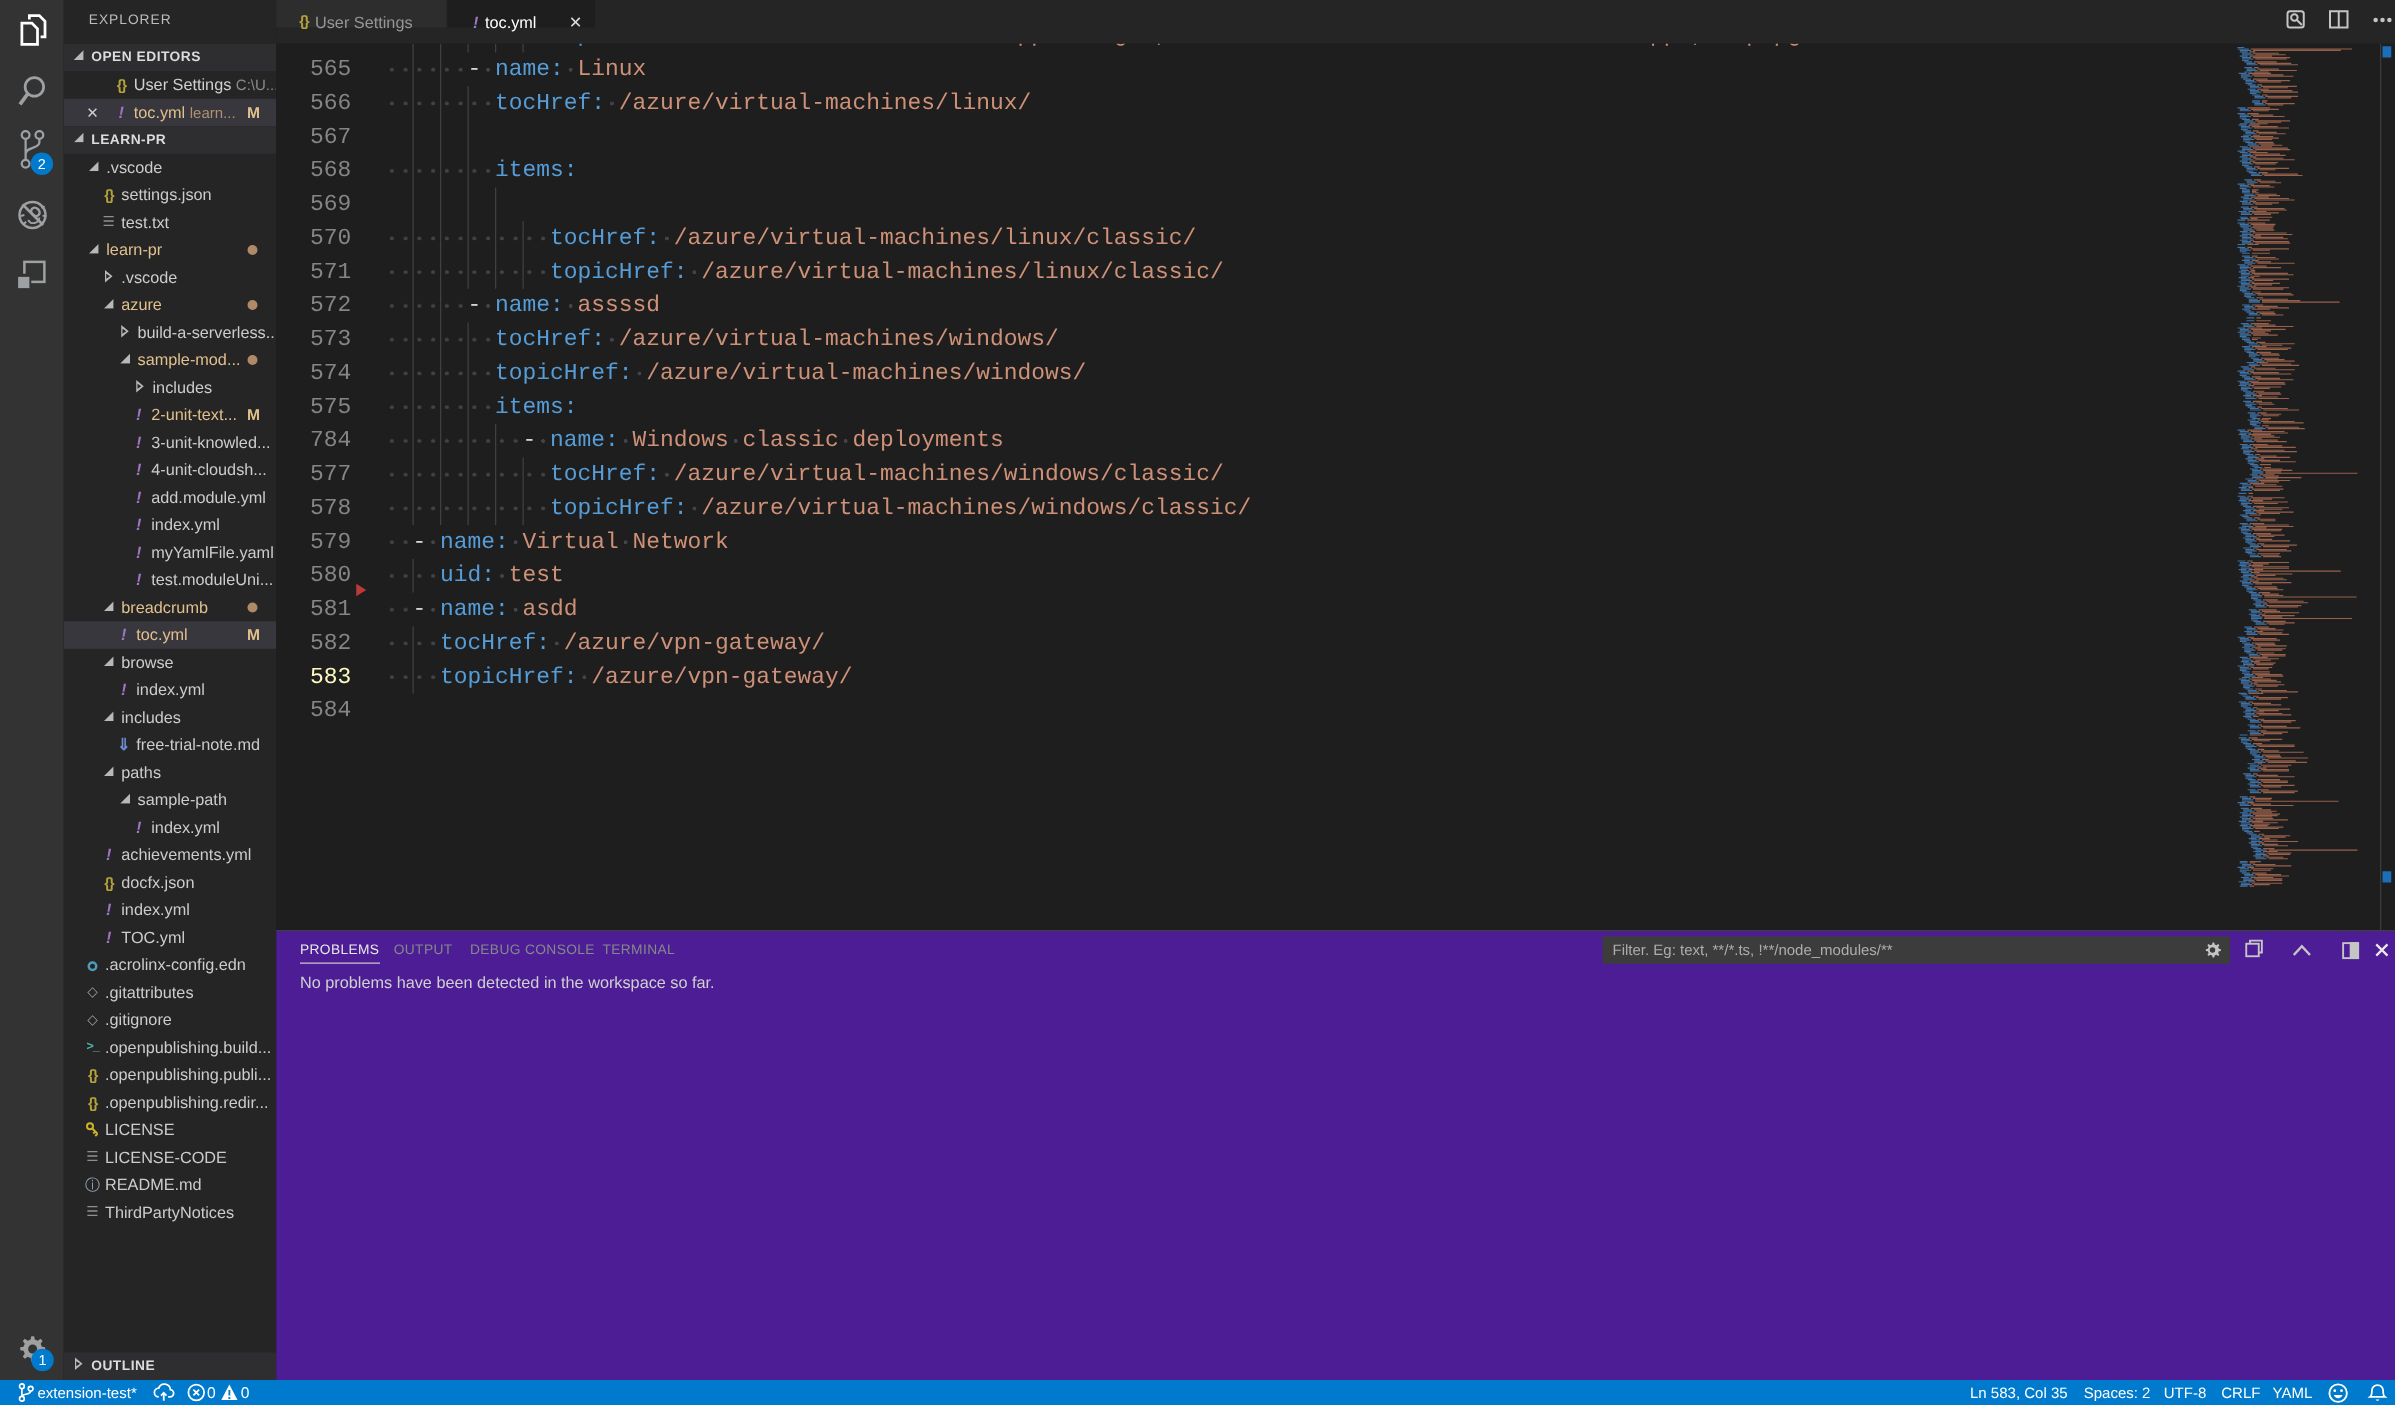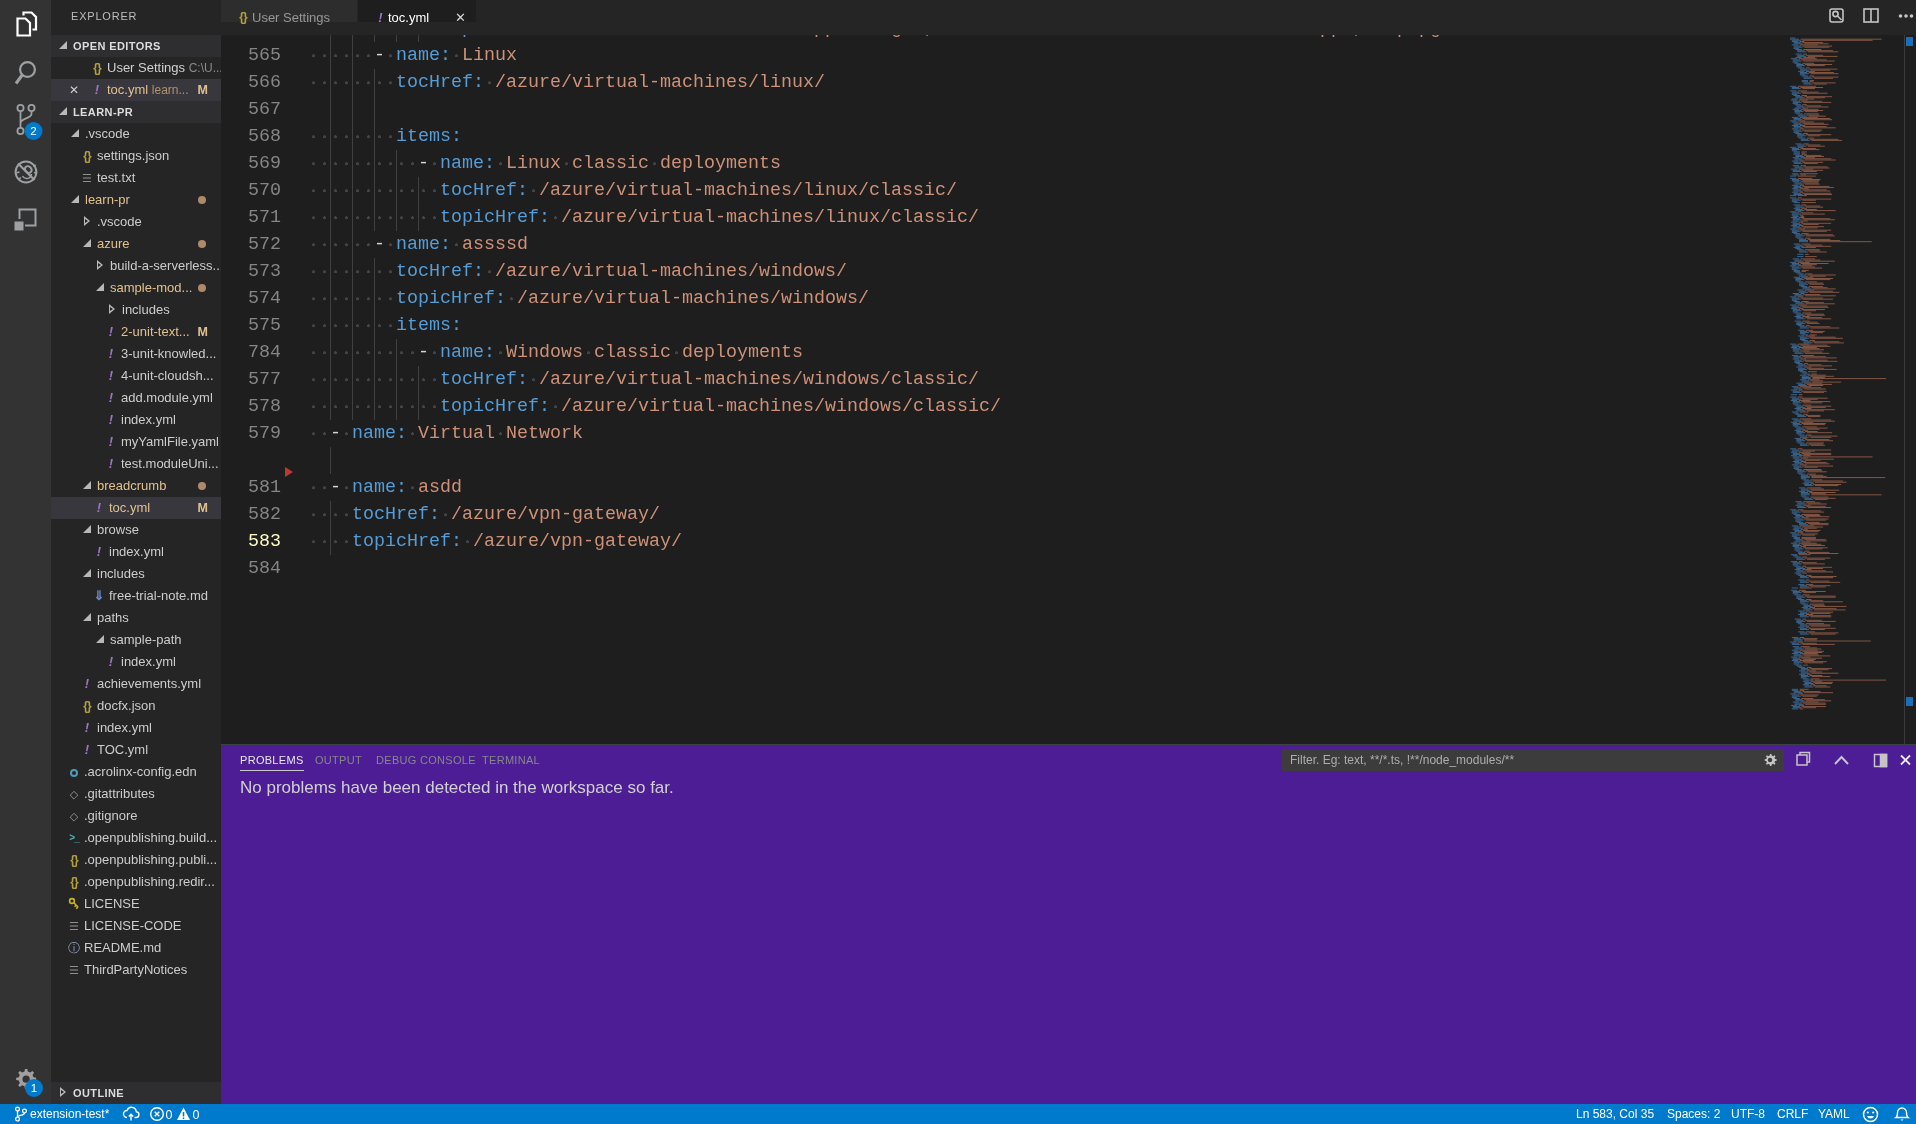--- a/index.html
+++ b/index.html
@@ -47,21 +47,21 @@
 .cl .ct{position:absolute;left:87px}
 .cl i{font-style:normal;display:inline-block;height:27px;vertical-align:top;background-image:radial-gradient(circle at 5.5px 13.8px, #41424a 1.35px, transparent 1.75px);background-size:11px 27px}
 .cl b{font-weight:normal;color:#d4d4d4}
 .cl u{text-decoration:none;color:#569cd6}
 .cl v{color:#ce9178}
 .ig{position:absolute;width:1px;background:#404040}
 
 #panel{position:absolute;left:221px;top:744px;width:1695px;height:432px;background:#4c1d95;border-top:1px solid #3f3f46}
 .ptab{position:absolute;top:9px;font-size:11px;letter-spacing:.3px;color:#86888a}
 .ptab.act{color:#e7e7e7;border-bottom:1px solid #c8c8c8;padding-bottom:4px}
-#pmsg{position:absolute;top:33px;left:19px;font-size:17px;color:#d0d0d0}
+#pmsg{position:absolute;top:33px;left:19px;font-size:13px;color:#d0d0d0}
 #pfilter{position:absolute;left:1061px;top:4px;width:502px;height:22px;background:#3c3c3c;color:#adadad;font-size:12px;line-height:22px;padding-left:8px}
 
 #status{position:absolute;left:0;top:1104px;width:1916px;height:20px;background:#007acc;color:#ffffff;font-size:12px;line-height:20px}
 #status .it{position:absolute;top:0}
 </style></head><body>
 
 <div id="abar">
  <svg width="51" height="240" viewBox="0 0 51 240">
   <g stroke="#ffffff" stroke-width="2.2" fill="none">
    <path d="M23.5 15.5 v-3 h8 l4.5 4.5 v12.5 h-3.5"></path>
@@ -185,31 +185,32 @@
 <div class="ig" style="left:175px;top:114.5px;height:81.0px"></div>
 <div class="ig" style="left:175px;top:303.5px;height:81.0px"></div>
 <div class="ig" style="left:197px;top:0px;height:6.5px"></div>
 <div class="ig" style="left:197px;top:141.5px;height:54.0px"></div>
 <div class="ig" style="left:197px;top:330.5px;height:54.0px"></div>
 <div class="cl" style="top:-20.5px"><span class="num">564</span><span class="ct"><i style="width:132px"></i><u>topicHref:</u><i style="width:11px"></i><v>/azure/cloud-services/app/manage/,</v><i style="width:11px"></i><v></v><i style="width:11px"></i><v>/azure/virtual-machines/windows/app/,</v><i style="width:11px"></i><v></v><i style="width:11px"></i><v>ap/pg</v></span></div>
 <div class="cl" style="top:6.5px"><span class="num">565</span><span class="ct"><i style="width:66px"></i><b>-</b><i style="width:11px"></i><u>name:</u><i style="width:11px"></i><v>Linux</v></span></div>
 <div class="cl" style="top:33.5px"><span class="num">566</span><span class="ct"><i style="width:88px"></i><u>tocHref:</u><i style="width:11px"></i><v>/azure/virtual-machines/linux/</v></span></div>
 <div class="cl" style="top:60.5px"><span class="num">567</span></div>
 <div class="cl" style="top:87.5px"><span class="num">568</span><span class="ct"><i style="width:88px"></i><u>items:</u></span></div>
-<div class="cl" style="top:114.5px"><span class="num">569</span><span class="ct"><i style="width:110px"></i><b>-</b><i style="width:11px"></i><u>name:</u><i style="width:11px"></i><v>Linux</v><i style="width:11px"></i><v>classic</v><i style="width:11px"></i><v>deployments</v></span></div>
+<div class="cl" style="top:114.5px"><span class="num">569</span></div>
 <div class="cl" style="top:141.5px"><span class="num">570</span><span class="ct"><i style="width:132px"></i><u>tocHref:</u><i style="width:11px"></i><v>/azure/virtual-machines/linux/classic/</v></span></div>
 <div class="cl" style="top:168.5px"><span class="num">571</span><span class="ct"><i style="width:132px"></i><u>topicHref:</u><i style="width:11px"></i><v>/azure/virtual-machines/linux/classic/</v></span></div>
 <div class="cl" style="top:195.5px"><span class="num">572</span><span class="ct"><i style="width:66px"></i><b>-</b><i style="width:11px"></i><u>name:</u><i style="width:11px"></i><v>assssd</v></span></div>
 <div class="cl" style="top:222.5px"><span class="num">573</span><span class="ct"><i style="width:88px"></i><u>tocHref:</u><i style="width:11px"></i><v>/azure/virtual-machines/windows/</v></span></div>
 <div class="cl" style="top:249.5px"><span class="num">574</span><span class="ct"><i style="width:88px"></i><u>topicHref:</u><i style="width:11px"></i><v>/azure/virtual-machines/windows/</v></span></div>
 <div class="cl" style="top:276.5px"><span class="num">575</span><span class="ct"><i style="width:88px"></i><u>items:</u></span></div>
 <div class="cl" style="top:303.5px"><span class="num">784</span><span class="ct"><i style="width:110px"></i><b>-</b><i style="width:11px"></i><u>name:</u><i style="width:11px"></i><v>Windows</v><i style="width:11px"></i><v>classic</v><i style="width:11px"></i><v>deployments</v></span></div>
 <div class="cl" style="top:330.5px"><span class="num">577</span><span class="ct"><i style="width:132px"></i><u>tocHref:</u><i style="width:11px"></i><v>/azure/virtual-machines/windows/classic/</v></span></div>
 <div class="cl" style="top:357.5px"><span class="num">578</span><span class="ct"><i style="width:132px"></i><u>topicHref:</u><i style="width:11px"></i><v>/azure/virtual-machines/windows/classic/</v></span></div>
 <div class="cl" style="top:384.5px"><span class="num">579</span><span class="ct"><i style="width:22px"></i><b>-</b><i style="width:11px"></i><u>name:</u><i style="width:11px"></i><v>Virtual</v><i style="width:11px"></i><v>Network</v></span></div>
+<div class="cl" style="top:411.5px"><span class="num">580</span><span class="ct"><i style="width:44px"></i><u>uid:</u><i style="width:11px"></i><v>test</v></span></div>
 <div class="cl" style="top:438.5px"><span class="num">581</span><span class="ct"><i style="width:22px"></i><b>-</b><i style="width:11px"></i><u>name:</u><i style="width:11px"></i><v>asdd</v></span></div>
 <div class="cl" style="top:465.5px"><span class="num">582</span><span class="ct"><i style="width:44px"></i><u>tocHref:</u><i style="width:11px"></i><v>/azure/vpn-gateway/</v></span></div>
 <div class="cl cur" style="top:492.5px"><span class="num">583</span><span class="ct"><i style="width:44px"></i><u>topicHref:</u><i style="width:11px"></i><v>/azure/vpn-gateway/</v></span></div>
 <div class="cl" style="top:519.5px"><span class="num">584</span><span class="ct"></span></div>
  <div style="position:absolute;left:64px;top:432px;width:0;height:0;border-left:8px solid #bc3938;border-top:5px solid transparent;border-bottom:5px solid transparent"></div>
 </div>
 
 <svg width="134" height="709" style="position:absolute;left:1782px;top:35px">
     <path stroke="#3f70a1" stroke-width="0.85" fill="none" d="M8.0 3.0h5.4 M8.0 4.2h9.0 M9.8 5.3h9.0 M9.8 6.5h6.3 M11.6 7.6h7.2 M11.6 8.8h9.0 M9.8 9.9h6.3 M11.6 11.1h7.2 M11.6 12.2h9.0 M11.6 13.4h5.4 M13.4 14.5h6.3 M15.2 15.7h7.2 M15.2 16.8h9.0 M13.4 19.1h6.3 M15.2 20.3h7.2 M15.2 21.4h9.0 M13.4 22.6h6.3 M8.9 23.7h6.3 M10.7 24.9h7.2 M10.7 26.0h9.0 M10.7 27.2h5.4 M12.5 28.3h6.3 M14.3 29.5h7.2 M14.3 30.6h9.0 M14.3 31.8h5.4 M16.1 32.9h6.3 M17.9 34.1h7.2 M17.9 35.2h9.0 M16.1 36.4h6.3 M17.9 37.5h7.2 M17.9 38.7h9.0 M17.9 39.8h5.4 M19.7 41.0h6.3 M21.5 42.1h7.2 M21.5 43.3h9.0 M19.7 45.6h6.3 M19.7 46.7h6.3 M21.5 47.9h7.2 M21.5 49.0h9.0 M8.0 51.3h6.3 M9.8 52.5h7.2 M9.8 53.6h9.0 M8.0 55.9h6.3 M9.8 57.1h7.2 M9.8 58.2h9.0 M9.8 59.4h5.4 M11.6 60.5h6.3 M13.4 61.7h7.2 M13.4 62.8h9.0 M9.8 64.0h6.3 M8.9 65.1h6.3 M10.7 66.3h7.2 M10.7 67.4h9.0 M10.7 68.6h5.4 M12.5 69.7h6.3 M14.3 70.9h7.2 M14.3 72.0h9.0 M12.5 73.2h6.3 M10.7 74.3h6.3 M12.5 75.5h7.2 M12.5 76.6h9.0 M12.5 77.8h5.4 M14.3 78.9h6.3 M16.1 80.1h7.2 M16.1 81.2h9.0 M9.8 82.4h6.3 M11.6 83.5h7.2 M11.6 84.7h9.0 M8.0 85.9h6.3 M9.8 87.0h6.3 M11.6 88.2h7.2 M11.6 89.3h9.0 M9.8 90.5h6.3 M11.6 91.6h7.2 M11.6 92.8h9.0 M9.8 93.9h6.3 M11.6 95.1h7.2 M11.6 96.2h9.0 M11.6 97.4h5.4 M13.4 98.5h6.3 M15.2 99.7h7.2 M15.2 100.8h9.0 M15.2 102.0h5.4 M17.0 103.1h6.3 M18.8 104.3h7.2 M18.8 105.4h9.0 M13.4 108.9h6.3 M15.2 110.0h7.2 M15.2 111.2h9.0 M8.0 112.3h6.3 M9.8 113.5h7.2 M9.8 114.6h9.0 M9.8 115.8h5.4 M11.6 116.9h6.3 M11.6 118.1h6.3 M11.6 119.2h6.3 M13.4 120.4h7.2 M13.4 121.5h9.0 M10.7 122.7h6.3 M12.5 123.8h7.2 M12.5 125.0h9.0 M9.8 126.1h6.3 M11.6 127.3h7.2 M11.6 128.4h9.0 M10.7 130.7h6.3 M12.5 131.9h7.2 M12.5 133.0h9.0 M8.9 134.2h6.3 M10.7 135.3h7.2 M10.7 136.5h9.0 M9.8 138.8h6.3 M10.7 139.9h6.3 M8.0 141.1h6.3 M8.0 143.4h6.3 M9.8 144.5h7.2 M9.8 145.7h9.0 M10.7 146.8h6.3 M12.5 148.0h7.2 M12.5 149.1h9.0 M9.8 150.3h6.3 M11.6 151.4h7.2 M11.6 152.6h9.0 M9.8 153.7h6.3 M11.6 154.9h7.2 M11.6 156.0h9.0 M9.8 157.2h6.3 M11.6 158.3h7.2 M11.6 159.5h9.0 M8.0 160.6h6.3 M8.0 162.9h6.3 M9.8 164.1h7.2 M9.8 165.2h9.0 M9.8 166.4h5.4 M11.6 167.6h6.3 M11.6 169.9h6.3 M13.4 171.0h7.2 M13.4 172.2h9.0 M11.6 173.3h6.3 M13.4 174.5h7.2 M13.4 175.6h9.0 M8.0 176.8h6.3 M9.8 177.9h7.2 M9.8 179.1h9.0 M9.8 180.2h6.3 M10.7 181.4h6.3 M8.9 182.5h6.3 M10.7 183.7h7.2 M10.7 184.8h9.0 M10.7 186.0h6.3 M8.9 187.1h6.3 M10.7 188.3h7.2 M10.7 189.4h9.0 M8.9 190.6h6.3 M10.7 191.7h7.2 M10.7 192.9h9.0 M8.0 194.0h6.3 M9.8 195.2h7.2 M9.8 196.3h9.0 M9.8 197.5h5.4 M11.6 198.6h6.3 M13.4 199.8h7.2 M13.4 200.9h9.0 M13.4 202.1h5.4 M15.2 203.2h6.3 M17.0 204.4h7.2 M17.0 205.5h9.0 M17.0 206.7h9.0 M11.6 209.0h6.3 M13.4 210.1h7.2 M13.4 211.3h9.0 M11.6 212.4h6.3 M13.4 213.6h5.4 M15.2 214.7h6.3 M17.0 215.9h7.2 M17.0 217.0h9.0 M15.2 219.3h6.3 M15.2 221.6h6.3 M10.7 223.9h6.3 M12.5 225.1h7.2 M12.5 226.2h9.0 M8.0 227.4h6.3 M9.8 228.5h7.2 M9.8 229.7h9.0 M8.0 230.8h6.3 M9.8 232.0h7.2 M9.8 233.1h9.0 M9.8 234.3h5.4 M11.6 235.4h6.3 M11.6 236.6h6.3 M13.4 237.7h5.4 M15.2 238.9h6.3 M17.0 240.0h7.2 M17.0 241.2h9.0 M11.6 242.3h6.3 M13.4 243.5h7.2 M13.4 244.6h9.0 M13.4 245.8h5.4 M15.2 246.9h6.3 M17.0 248.1h7.2 M17.0 249.2h9.0 M17.0 250.4h5.4 M18.8 251.6h6.3 M20.6 252.7h7.2 M20.6 253.9h9.0 M15.2 255.0h6.3 M17.0 256.2h7.2 M17.0 257.3h9.0 M10.7 258.5h6.3 M12.5 259.6h7.2 M12.5 260.8h9.0 M8.0 261.9h6.3 M9.8 263.1h7.2 M9.8 264.2h9.0 M9.8 265.4h5.4 M11.6 266.5h6.3 M13.4 267.7h7.2 M13.4 268.8h9.0 M8.0 270.0h6.3 M9.8 271.1h7.2 M9.8 272.3h9.0 M8.9 273.4h6.3 M10.7 274.6h7.2 M10.7 275.7h9.0 M10.7 276.9h5.4 M12.5 278.0h6.3 M14.3 279.2h7.2 M14.3 280.3h9.0 M12.5 281.5h6.3 M14.3 282.6h7.2 M14.3 283.8h9.0 M12.5 286.1h6.3 M14.3 287.2h7.2 M14.3 288.4h9.0 M14.3 289.5h5.4 M16.1 290.7h6.3 M17.9 291.8h7.2 M17.9 293.0h9.0 M16.1 295.3h6.3 M17.9 296.4h7.2 M17.9 297.6h9.0 M17.9 298.7h5.4 M19.7 299.9h6.3 M16.1 301.0h6.3 M17.9 302.2h7.2 M17.9 303.3h9.0 M17.9 304.5h5.4 M19.7 305.6h6.3 M21.5 306.8h7.2 M21.5 307.9h9.0 M8.0 309.1h6.3 M9.8 310.2h7.2 M9.8 311.4h9.0 M8.9 312.5h6.3 M10.7 313.7h7.2 M10.7 314.8h9.0 M10.7 316.0h6.3 M12.5 317.1h7.2 M12.5 318.3h9.0 M9.8 320.6h6.3 M11.6 321.7h7.2 M11.6 322.9h9.0 M10.7 324.0h6.3 M12.5 325.2h7.2 M12.5 326.3h9.0 M12.5 327.5h5.4 M14.3 328.6h6.3 M16.1 329.8h7.2 M16.1 330.9h9.0 M14.3 332.1h6.3 M16.1 333.3h7.2 M16.1 334.4h9.0 M16.1 335.6h5.4 M17.9 336.7h6.3 M19.7 337.9h5.4 M21.5 339.0h6.3 M17.9 340.2h6.3 M19.7 341.3h7.2 M19.7 342.5h9.0 M19.7 343.6h9.0 M17.9 344.8h6.3 M19.7 345.9h7.2 M19.7 347.1h9.0 M14.3 348.2h6.3 M16.1 349.4h7.2 M16.1 350.5h9.0 M9.8 351.7h6.3 M11.6 352.8h7.2 M11.6 354.0h9.0 M8.9 355.1h6.3 M10.7 356.3h7.2 M10.7 357.4h9.0 M8.9 359.7h6.3 M8.0 362.0h6.3 M9.8 363.2h7.2 M9.8 364.3h9.0 M8.9 365.5h6.3 M10.7 366.6h7.2 M10.7 367.8h9.0 M10.7 368.9h5.4 M12.5 370.1h6.3 M14.3 371.2h7.2 M14.3 372.4h9.0 M12.5 373.5h6.3 M14.3 374.7h7.2 M14.3 375.8h9.0 M9.8 377.0h6.3 M11.6 378.1h5.4 M13.4 379.3h6.3 M15.2 380.4h7.2 M15.2 381.6h9.0 M9.8 383.9h6.3 M11.6 385.0h7.2 M11.6 386.2h9.0 M8.9 387.3h6.3 M10.7 388.5h7.2 M10.7 389.6h9.0 M10.7 390.8h5.4 M12.5 391.9h6.3 M14.3 393.1h7.2 M14.3 394.2h9.0 M12.5 395.4h6.3 M14.3 396.5h7.2 M14.3 397.7h9.0 M14.3 398.8h5.4 M16.1 400.0h6.3 M17.9 401.1h7.2 M17.9 402.3h9.0 M12.5 403.4h6.3 M14.3 404.6h7.2 M14.3 405.7h9.0 M14.3 406.9h5.4 M16.1 408.0h6.3 M17.9 409.2h7.2 M17.9 410.3h9.0 M8.0 413.8h6.3 M9.8 415.0h7.2 M9.8 416.1h9.0 M8.9 417.3h6.3 M10.7 418.4h7.2 M10.7 419.6h9.0 M8.9 420.7h6.3 M10.7 421.9h9.0 M10.7 423.0h6.3 M12.5 424.2h7.2 M12.5 425.3h9.0 M10.7 426.5h6.3 M12.5 427.6h7.2 M12.5 428.8h9.0 M9.8 429.9h6.3 M11.6 431.1h7.2 M11.6 432.2h9.0 M11.6 433.4h5.4 M13.4 434.5h6.3 M15.2 435.7h7.2 M15.2 436.8h9.0 M15.2 438.0h5.4 M17.0 439.1h6.3 M18.8 440.3h7.2 M18.8 441.4h9.0 M18.8 442.6h9.0 M18.8 443.7h5.4 M20.6 444.9h6.3 M22.4 446.0h7.2 M22.4 447.2h9.0 M20.6 448.3h6.3 M22.4 449.5h7.2 M22.4 450.6h9.0 M17.0 452.9h6.3 M18.8 454.1h7.2 M18.8 455.2h9.0 M17.0 456.4h6.3 M18.8 457.5h7.2 M18.8 458.7h9.0 M18.8 459.8h9.0 M18.8 461.0h5.4 M20.6 462.1h6.3 M22.4 463.3h7.2 M22.4 464.4h9.0 M13.4 466.7h6.3 M15.2 467.9h7.2 M15.2 469.0h9.0 M13.4 470.2h6.3 M15.2 471.3h7.2 M15.2 472.5h9.0 M8.0 474.8h6.3 M9.8 475.9h7.2 M9.8 477.1h9.0 M9.8 478.2h5.4 M11.6 479.4h6.3 M13.4 480.5h7.2 M13.4 481.7h9.0 M11.6 482.8h6.3 M13.4 484.0h7.2 M13.4 485.1h9.0 M13.4 486.3h5.4 M15.2 487.4h6.3 M17.0 488.6h7.2 M17.0 489.7h9.0 M9.8 490.9h6.3 M11.6 492.0h7.2 M11.6 493.2h9.0 M10.7 494.3h6.3 M12.5 495.5h7.2 M12.5 496.7h9.0 M8.0 497.8h6.3 M9.8 499.0h7.2 M9.8 500.1h9.0 M9.8 501.3h5.4 M11.6 502.4h6.3 M11.6 503.6h6.3 M13.4 504.7h7.2 M13.4 505.9h9.0 M11.6 507.0h6.3 M8.9 508.2h6.3 M10.7 509.3h7.2 M10.7 510.5h9.0 M10.7 511.6h6.3 M12.5 512.8h7.2 M12.5 513.9h9.0 M12.5 515.1h5.4 M14.3 516.2h6.3 M16.1 517.4h7.2 M16.1 518.5h9.0 M8.9 519.7h6.3 M10.7 520.8h5.4 M12.5 522.0h6.3 M14.3 523.1h7.2 M14.3 524.3h9.0 M8.9 526.6h6.3 M10.7 527.7h7.2 M10.7 528.9h9.0 M10.7 530.0h5.4 M12.5 531.2h6.3 M14.3 532.3h7.2 M14.3 533.5h9.0 M12.5 534.6h6.3 M14.3 535.8h7.2 M14.3 536.9h9.0 M12.5 538.1h6.3 M14.3 539.2h5.4 M16.1 540.4h6.3 M17.9 541.5h7.2 M17.9 542.7h9.0 M16.1 545.0h6.3 M17.9 546.1h7.2 M17.9 547.3h9.0 M16.1 549.6h6.3 M17.9 550.7h7.2 M17.9 551.9h9.0 M9.8 553.0h6.3 M8.9 555.3h6.3 M10.7 556.5h7.2 M10.7 557.6h9.0 M10.7 558.8h5.4 M12.5 559.9h6.3 M14.3 561.1h7.2 M14.3 562.2h9.0 M14.3 563.4h5.4 M16.1 564.5h6.3 M17.9 565.7h7.2 M17.9 566.8h9.0 M17.9 568.0h5.4 M19.7 569.1h6.3 M21.5 570.3h7.2 M21.5 571.4h9.0 M19.7 572.6h6.3 M21.5 573.7h7.2 M21.5 574.9h9.0 M16.1 576.0h6.3 M17.9 577.2h7.2 M17.9 578.4h9.0 M16.1 579.5h6.3 M17.9 580.7h7.2 M17.9 581.8h9.0 M12.5 584.1h6.3 M14.3 585.3h7.2 M14.3 586.4h9.0 M14.3 587.6h5.4 M16.1 588.7h6.3 M17.9 589.9h7.2 M17.9 591.0h9.0 M16.1 592.2h6.3 M17.9 593.3h7.2 M17.9 594.5h9.0 M16.1 596.8h6.3 M17.9 597.9h7.2 M17.9 599.1h9.0 M9.8 602.5h6.3 M11.6 603.7h7.2 M11.6 604.8h9.0 M11.6 606.0h9.0 M8.0 607.1h6.3 M9.8 608.3h7.2 M9.8 609.4h9.0 M10.7 611.7h6.3 M12.5 612.9h7.2 M12.5 614.0h9.0 M9.8 615.2h6.3 M11.6 616.3h7.2 M11.6 617.5h9.0 M9.8 618.6h6.3 M11.6 619.8h7.2 M11.6 620.9h9.0 M8.9 622.1h6.3 M10.7 623.2h7.2 M10.7 624.4h9.0 M9.8 625.5h6.3 M11.6 626.7h7.2 M11.6 627.8h9.0 M11.6 629.0h5.4 M13.4 630.1h6.3 M15.2 631.3h5.4 M17.0 632.4h6.3 M18.8 633.6h7.2 M18.8 634.7h9.0 M17.0 635.9h6.3 M18.8 637.0h7.2 M18.8 638.2h9.0 M17.0 639.3h6.3 M18.8 640.5h7.2 M18.8 641.6h9.0 M18.8 642.8h5.4 M20.6 643.9h6.3 M22.4 645.1h9.0 M20.6 646.2h6.3 M22.4 647.4h7.2 M22.4 648.5h9.0 M20.6 649.7h6.3 M22.4 650.8h7.2 M22.4 652.0h9.0 M9.8 654.3h6.3 M9.8 655.4h6.3 M11.6 656.6h7.2 M11.6 657.7h9.0 M8.0 658.9h6.3 M9.8 660.0h7.2 M9.8 661.2h9.0 M9.8 662.4h5.4 M11.6 663.5h6.3 M13.4 664.7h7.2 M13.4 665.8h9.0 M10.7 667.0h6.3 M12.5 668.1h7.2 M12.5 669.3h9.0 M8.9 670.4h6.3 M10.7 671.6h7.2 M10.7 672.7h9.0 M9.8 673.9h6.3"></path>
     <path stroke="#96604a" stroke-width="0.85" fill="none" d="M18.6 4.2h81.0 M20.4 5.3h70.2 M17.7 6.5h4.5 M20.4 7.6h20.7 M22.2 8.8h24.3 M17.7 9.9h18.0 M20.4 11.1h29.7 M22.2 12.2h25.2 M21.3 14.5h18.0 M24.0 15.7h27.0 M25.8 16.8h30.6 M21.3 19.1h3.6 M24.0 20.3h17.1 M25.8 21.4h29.7 M21.3 22.6h11.7 M16.8 23.7h18.0 M19.5 24.9h25.2 M21.3 26.0h31.5 M20.4 28.3h11.7 M23.1 29.5h27.0 M24.9 30.6h18.0 M24.0 32.9h3.6 M26.7 34.1h28.8 M28.5 35.2h19.8 M24.0 36.4h9.0 M26.7 37.5h25.2 M28.5 38.7h27.9 M27.6 41.0h4.5 M30.3 42.1h26.1 M32.1 43.3h18.9 M27.6 45.6h4.5 M27.6 46.7h3.6 M30.3 47.9h23.4 M32.1 49.0h12.6 M15.9 51.3h18.0 M18.6 52.5h22.5 M20.4 53.6h12.6 M15.9 55.9h9.0 M18.6 57.1h18.0 M20.4 58.2h25.2 M19.5 60.5h5.4 M22.2 61.7h27.9 M24.0 62.8h18.9 M17.7 64.0h14.4 M16.8 65.1h9.0 M19.5 66.3h20.7 M21.3 67.4h27.9 M20.4 69.7h4.5 M23.1 70.9h16.2 M24.9 72.0h21.6 M20.4 73.2h5.4 M18.6 74.3h18.0 M21.3 75.5h19.8 M23.1 76.6h12.6 M22.2 78.9h14.4 M24.9 80.1h12.6 M26.7 81.2h17.1 M17.7 82.4h18.0 M20.4 83.5h27.9 M22.2 84.7h27.9 M15.9 85.9h7.2 M17.7 87.0h14.4 M20.4 88.2h21.6 M22.2 89.3h24.3 M17.7 90.5h5.4 M20.4 91.6h24.3 M22.2 92.8h31.5 M17.7 93.9h4.5 M20.4 95.1h19.8 M22.2 96.2h16.2 M21.3 98.5h4.5 M24.0 99.7h25.2 M25.8 100.8h12.6 M24.9 103.1h7.2 M27.6 104.3h28.8 M29.4 105.4h30.6 M21.3 108.9h5.4 M24.0 110.0h14.4 M25.8 111.2h17.1 M15.9 112.3h5.4 M18.6 113.5h15.3 M20.4 114.6h17.1 M19.5 116.9h5.4 M19.5 118.1h3.6 M19.5 119.2h5.4 M22.2 120.4h17.1 M24.0 121.5h18.0 M18.6 122.7h14.4 M21.3 123.8h27.9 M23.1 125.0h30.6 M17.7 126.1h5.4 M20.4 127.3h20.7 M22.2 128.4h13.5 M18.6 130.7h5.4 M21.3 131.9h24.3 M23.1 133.0h24.3 M16.8 134.2h14.4 M19.5 135.3h21.6 M21.3 136.5h13.5 M17.7 138.8h18.0 M18.6 139.9h5.4 M15.9 141.1h18.0 M15.9 143.4h14.4 M18.6 144.5h19.8 M20.4 145.7h17.1 M18.6 146.8h18.0 M21.3 148.0h15.3 M23.1 149.1h14.4 M17.7 150.3h4.5 M20.4 151.4h27.0 M22.2 152.6h29.7 M17.7 153.7h9.0 M20.4 154.9h24.3 M22.2 156.0h26.1 M17.7 157.2h3.6 M20.4 158.3h28.8 M22.2 159.5h27.9 M15.9 160.6h9.0 M15.9 162.9h3.6 M18.6 164.1h30.6 M20.4 165.2h13.5 M19.5 167.6h14.4 M19.5 169.9h4.5 M22.2 171.0h16.2 M24.0 172.2h17.1 M19.5 173.3h5.4 M22.2 174.5h12.6 M24.0 175.6h29.7 M15.9 176.8h3.6 M18.6 177.9h12.6 M20.4 179.1h22.5 M17.7 180.2h3.6 M18.6 181.4h3.6 M16.8 182.5h5.4 M19.5 183.7h28.8 M21.3 184.8h31.5 M18.6 186.0h7.2 M16.8 187.1h4.5 M19.5 188.3h29.7 M21.3 189.4h15.3 M16.8 190.6h4.5 M19.5 191.7h22.5 M21.3 192.9h14.4 M15.9 194.0h7.2 M18.6 195.2h30.6 M20.4 196.3h24.3 M19.5 198.6h7.2 M22.2 199.8h28.8 M24.0 200.9h28.8 M23.1 203.2h5.4 M25.8 204.4h22.5 M27.6 205.5h30.6 M27.6 206.7h62.1 M19.5 209.0h9.0 M22.2 210.1h18.0 M24.0 211.3h25.2 M19.5 212.4h14.4 M23.1 214.7h14.4 M25.8 215.9h12.6 M27.6 217.0h17.1 M23.1 219.3h3.6 M23.1 221.6h11.7 M18.6 223.9h14.4 M21.3 225.1h17.1 M23.1 226.2h29.7 M15.9 227.4h11.7 M18.6 228.5h27.9 M20.4 229.7h14.4 M15.9 230.8h14.4 M18.6 232.0h14.4 M20.4 233.1h19.8 M19.5 235.4h7.2 M19.5 236.6h4.5 M23.1 238.9h7.2 M25.8 240.0h27.9 M27.6 241.2h16.2 M19.5 242.3h11.7 M22.2 243.5h28.8 M24.0 244.6h24.3 M23.1 246.9h11.7 M25.8 248.1h15.3 M27.6 249.2h14.4 M26.7 251.6h14.4 M29.4 252.7h16.2 M31.2 253.9h22.5 M23.1 255.0h9.0 M25.8 256.2h25.2 M27.6 257.3h29.7 M18.6 258.5h3.6 M21.3 259.6h17.1 M23.1 260.8h30.6 M15.9 261.9h5.4 M18.6 263.1h22.5 M20.4 264.2h30.6 M19.5 266.5h7.2 M22.2 267.7h19.8 M24.0 268.8h28.8 M15.9 270.0h9.0 M18.6 271.1h27.0 M20.4 272.3h26.1 M16.8 273.4h4.5 M19.5 274.6h23.4 M21.3 275.7h12.6 M20.4 278.0h9.0 M23.1 279.2h18.9 M24.9 280.3h18.0 M20.4 281.5h7.2 M23.1 282.6h17.1 M24.9 283.8h24.3 M20.4 286.1h7.2 M23.1 287.2h12.6 M24.9 288.4h12.6 M24.0 290.7h3.6 M26.7 291.8h21.6 M28.5 293.0h28.8 M24.0 295.3h7.2 M26.7 296.4h16.2 M28.5 297.6h12.6 M27.6 299.9h7.2 M24.0 301.0h9.0 M26.7 302.2h27.0 M28.5 303.3h32.4 M27.6 305.6h5.4 M30.3 306.8h27.0 M32.1 307.9h29.7 M15.9 309.1h11.7 M18.6 310.2h27.0 M20.4 311.4h27.9 M16.8 312.5h18.0 M19.5 313.7h18.0 M21.3 314.8h20.7 M18.6 316.0h9.0 M21.3 317.1h18.9 M23.1 318.3h24.3 M17.7 320.6h14.4 M20.4 321.7h23.4 M22.2 322.9h32.4 M18.6 324.0h5.4 M21.3 325.2h24.3 M23.1 326.3h32.4 M22.2 328.6h3.6 M24.9 329.8h14.4 M26.7 330.9h23.4 M22.2 332.1h7.2 M24.9 333.3h17.1 M26.7 334.4h27.9 M25.8 336.7h9.0 M29.4 339.0h5.4 M25.8 340.2h18.0 M28.5 341.3h23.4 M30.3 342.5h12.6 M30.3 343.6h73.7 M25.8 344.8h11.7 M28.5 345.9h12.6 M30.3 347.1h28.8 M22.2 348.2h18.0 M24.9 349.4h25.2 M26.7 350.5h14.4 M17.7 351.7h11.7 M20.4 352.8h18.9 M22.2 354.0h21.6 M16.8 355.1h3.6 M19.5 356.3h25.2 M21.3 357.4h20.7 M16.8 359.7h3.6 M15.9 362.0h4.5 M18.6 363.2h27.0 M20.4 364.3h15.3 M16.8 365.5h11.7 M19.5 366.6h28.8 M21.3 367.8h18.9 M20.4 370.1h9.0 M23.1 371.2h26.1 M24.9 372.4h18.9 M20.4 373.5h9.0 M23.1 374.7h29.7 M24.9 375.8h17.1 M17.7 377.0h9.0 M21.3 379.3h4.5 M24.0 380.4h14.4 M25.8 381.6h12.6 M17.7 383.9h11.7 M20.4 385.0h28.8 M22.2 386.2h30.6 M16.8 387.3h14.4 M19.5 388.5h24.3 M21.3 389.6h21.6 M20.4 391.9h14.4 M23.1 393.1h22.5 M24.9 394.2h12.6 M20.4 395.4h5.4 M23.1 396.5h12.6 M24.9 397.7h25.2 M24.0 400.0h5.4 M26.7 401.1h28.8 M28.5 402.3h20.7 M20.4 403.4h4.5 M23.1 404.6h24.3 M24.9 405.7h26.1 M24.0 408.0h18.0 M26.7 409.2h14.4 M28.5 410.3h14.4 M15.9 413.8h4.5 M18.6 415.0h30.6 M20.4 416.1h12.6 M16.8 417.3h11.7 M19.5 418.4h29.7 M21.3 419.6h27.9 M16.8 420.7h11.7 M21.3 421.9h69.3 M18.6 423.0h7.2 M21.3 424.2h30.6 M23.1 425.3h15.3 M18.6 426.5h5.4 M21.3 427.6h23.4 M23.1 428.8h24.3 M17.7 429.9h7.2 M20.4 431.1h30.6 M22.2 432.2h13.5 M21.3 434.5h18.0 M24.0 435.7h16.2 M25.8 436.8h18.9 M24.9 439.1h9.0 M27.6 440.3h13.5 M29.4 441.4h15.3 M29.4 442.6h73.8 M28.5 444.9h11.7 M31.2 446.0h29.7 M33.0 447.2h31.5 M28.5 448.3h3.6 M31.2 449.5h27.9 M33.0 450.6h23.4 M24.9 452.9h14.4 M27.6 454.1h14.4 M29.4 455.2h27.9 M24.9 456.4h5.4 M27.6 457.5h26.1 M29.4 458.7h14.4 M29.4 459.8h70.2 M28.5 462.1h18.0 M31.2 463.3h22.5 M33.0 464.4h12.6 M21.3 466.7h11.7 M24.0 467.9h14.4 M25.8 469.0h18.9 M21.3 470.2h7.2 M24.0 471.3h19.8 M25.8 472.5h23.4 M15.9 474.8h5.4 M18.6 475.9h20.7 M20.4 477.1h21.6 M19.5 479.4h18.0 M22.2 480.5h16.2 M24.0 481.7h23.4 M19.5 482.8h7.2 M22.2 484.0h24.3 M24.0 485.1h19.8 M23.1 487.4h14.4 M25.8 488.6h20.7 M27.6 489.7h18.9 M17.7 490.9h14.4 M20.4 492.0h20.7 M22.2 493.2h12.6 M18.6 494.3h7.2 M21.3 495.5h17.1 M23.1 496.7h13.5 M15.9 497.8h5.4 M18.6 499.0h17.1 M20.4 500.1h12.6 M19.5 502.4h14.4 M19.5 503.6h14.4 M22.2 504.7h21.6 M24.0 505.9h20.7 M19.5 507.0h9.0 M16.8 508.2h18.0 M19.5 509.3h19.8 M21.3 510.5h21.6 M18.6 511.6h5.4 M21.3 512.8h24.3 M23.1 513.9h17.1 M22.2 516.2h5.4 M24.9 517.4h22.5 M26.7 518.5h29.7 M16.8 519.7h11.7 M20.4 522.0h4.5 M23.1 523.1h25.2 M24.9 524.3h18.0 M16.8 526.6h3.6 M19.5 527.7h15.3 M21.3 528.9h21.6 M20.4 531.2h3.6 M23.1 532.3h27.0 M24.9 533.5h16.2 M20.4 534.6h9.0 M23.1 535.8h20.7 M24.9 536.9h26.1 M20.4 538.1h4.5 M24.0 540.4h5.4 M26.7 541.5h27.9 M28.5 542.7h22.5 M24.0 545.0h3.6 M26.7 546.1h20.7 M28.5 547.3h29.7 M24.0 549.6h7.2 M26.7 550.7h21.6 M28.5 551.9h15.3 M17.7 553.0h11.7 M16.8 555.3h7.2 M19.5 556.5h24.3 M21.3 557.6h12.6 M20.4 559.9h7.2 M23.1 561.1h30.6 M24.9 562.2h28.8 M24.0 564.5h5.4 M26.7 565.7h14.4 M28.5 566.8h32.4 M27.6 569.1h14.4 M30.3 570.3h12.6 M32.1 571.4h32.4 M27.6 572.6h5.4 M30.3 573.7h24.3 M32.1 574.9h31.5 M24.0 576.0h3.6 M26.7 577.2h24.3 M28.5 578.4h19.8 M24.0 579.5h7.2 M26.7 580.7h22.5 M28.5 581.8h20.7 M20.4 584.1h3.6 M23.1 585.3h17.1 M24.9 586.4h28.8 M24.0 588.7h18.0 M26.7 589.9h21.6 M28.5 591.0h19.8 M24.0 592.2h3.6 M26.7 593.3h27.0 M28.5 594.5h14.4 M24.0 596.8h9.0 M26.7 597.9h29.7 M28.5 599.1h25.2 M17.7 602.5h4.5 M20.4 603.7h15.3 M22.2 604.8h12.6 M22.2 606.0h66.6 M15.9 607.1h5.4 M18.6 608.3h16.2 M20.4 609.4h32.4 M18.6 611.7h9.0 M21.3 612.9h13.5 M23.1 614.0h16.2 M17.7 615.2h18.0 M20.4 616.3h21.6 M22.2 617.5h18.0 M17.7 618.6h18.0 M20.4 619.8h16.2 M22.2 620.9h26.1 M16.8 622.1h11.7 M19.5 623.2h20.7 M21.3 624.4h12.6 M17.7 625.5h14.4 M20.4 626.7h24.3 M22.2 627.8h18.9 M21.3 630.1h4.5 M24.9 632.4h4.5 M27.6 633.6h22.5 M29.4 634.7h17.1 M24.9 635.9h9.0 M27.6 637.0h12.6 M29.4 638.2h27.0 M24.9 639.3h4.5 M27.6 640.5h12.6 M29.4 641.6h18.9 M28.5 643.9h9.0 M33.0 645.1h71.0 M28.5 646.2h11.7 M31.2 647.4h19.8 M33.0 648.5h17.1 M28.5 649.7h4.5 M31.2 650.8h13.5 M33.0 652.0h15.3 M17.7 654.3h9.0 M17.7 655.4h4.5 M20.4 656.6h18.0 M22.2 657.7h28.8 M15.9 658.9h5.4 M18.6 660.0h18.0 M20.4 661.2h14.4 M19.5 663.5h11.7 M22.2 664.7h20.7 M24.0 665.8h25.2 M18.6 667.0h18.0 M21.3 668.1h22.5 M23.1 669.3h20.7 M16.8 670.4h5.4 M19.5 671.6h24.3 M21.3 672.7h12.6 M17.7 673.9h3.6"></path>

